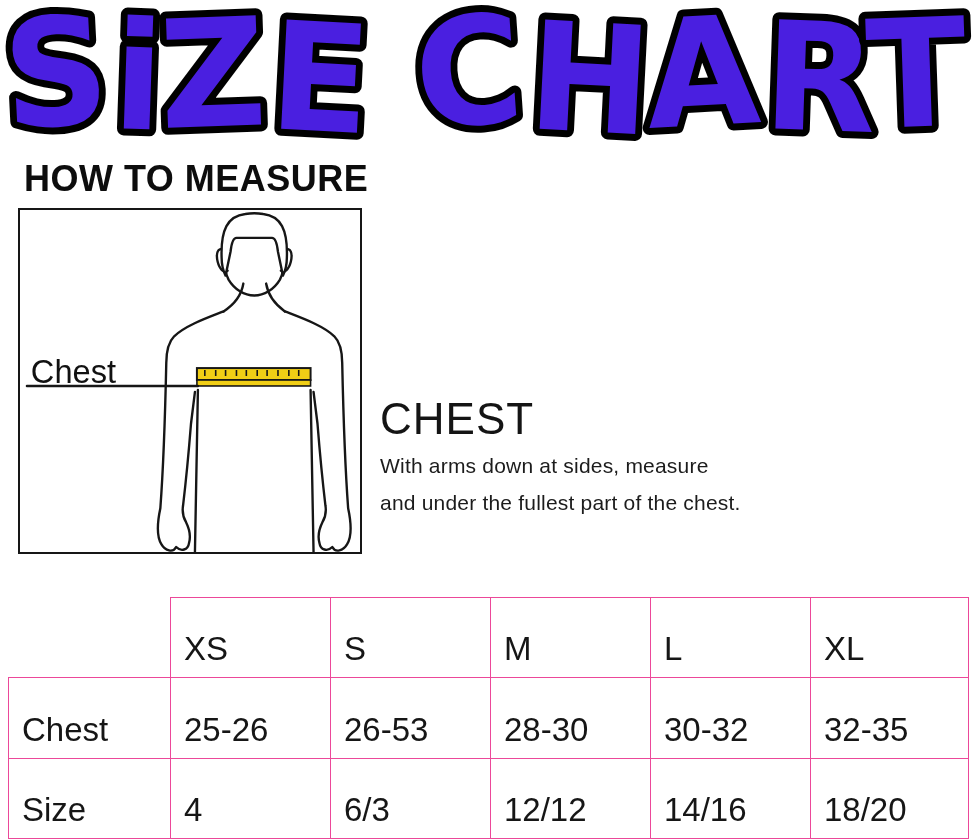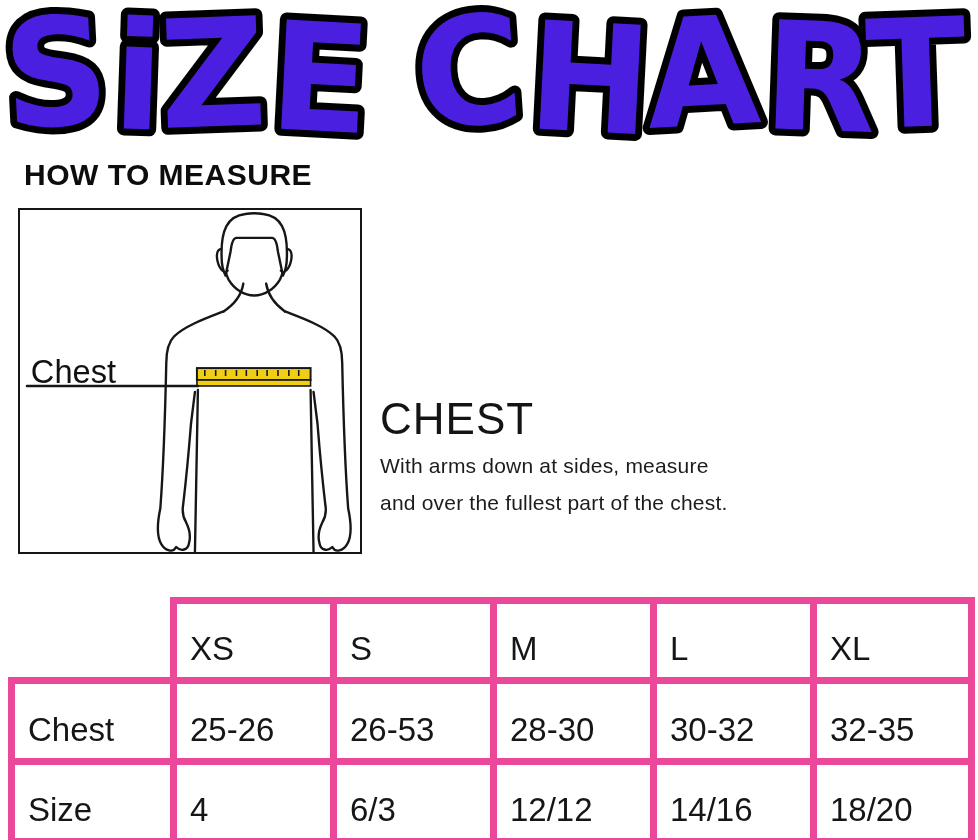--- a/index.html
+++ b/index.html
@@ -15,21 +15,21 @@
     font-size:150px;
     fill:#4a1fe0;
     stroke:#000000;
     stroke-width:14px;
     stroke-linejoin:round;
     paint-order:stroke fill;
   }
   
   .htm-heading{
     position:absolute;left:24px;top:158px;
-    font-size:30px;font-weight:bold;color:#0d0d0d;letter-spacing:0.5px;
+    font-size:36px;font-weight:bold;color:#0d0d0d;letter-spacing:0.5px;
   }
   
   .figure-box{
     position:absolute;left:18px;top:208px;width:344px;height:346px;
     border:2.5px solid #161616;box-sizing:border-box;background:#ffffff;
   }
   .figure-box svg{display:block;width:100%;height:100%;}
   .fig-stroke{fill:none;stroke:#161616;stroke-width:2.4;stroke-linecap:round;stroke-linejoin:round;}
   .fig-fill{fill:#ffffff;stroke:#161616;stroke-width:2.4;stroke-linejoin:round;}
   .fig-label{
@@ -44,21 +44,21 @@
     position:absolute;left:380px;top:447px;
     font-size:21px;line-height:37px;color:#1c1c1c;letter-spacing:0.2px;
   }
   
   .size-table{
     position:absolute;left:8px;top:597px;
     border-collapse:collapse;table-layout:fixed;width:960px;
     font-size:33px;color:#161616;
   }
   .size-table th,.size-table td{
-    border:7px solid #ec4899;
+    border:1px solid #ec4899;
     vertical-align:bottom;text-align:left;
     padding:0 0 9px 13px;font-weight:normal;
   }
   .size-table td.corner{border:none;}
   .size-table tr.head{height:80px;}
   .size-table tr.r1{height:81px;}
   .size-table tr.r2{height:80px;}
 </style>
 </head>
 <body>
@@ -109,21 +109,21 @@
 
       <path class="fig-stroke" d="M 7,177 L 180,177" stroke-width="2"></path>
 
       <text class="fig-label" x="11" y="174">Chest</text>
     </svg>
   </div>
 
   <div class="chest-heading">CHEST</div>
   <div class="chest-text">
     <div>With arms down at sides, measure</div>
-    <div>and over the fullest part of the chest.</div>
+    <div>and under the fullest part of the chest.</div>
   </div>
 
   <table class="size-table">
     <colgroup>
       <col style="width:162px">
         <col style="width:160px">
         <col style="width:160px">
       <col style="width:160px">
         <col style="width:160px">
         <col style="width:158px">

